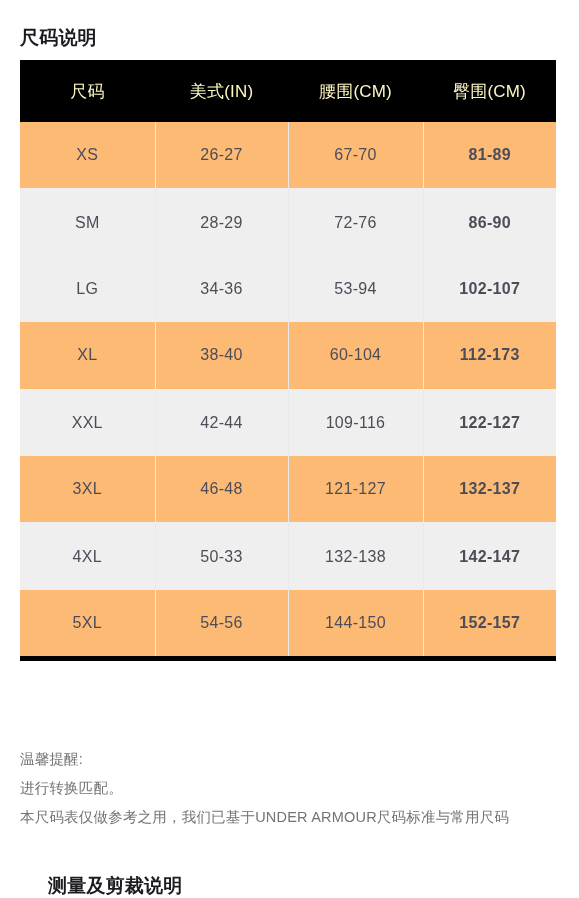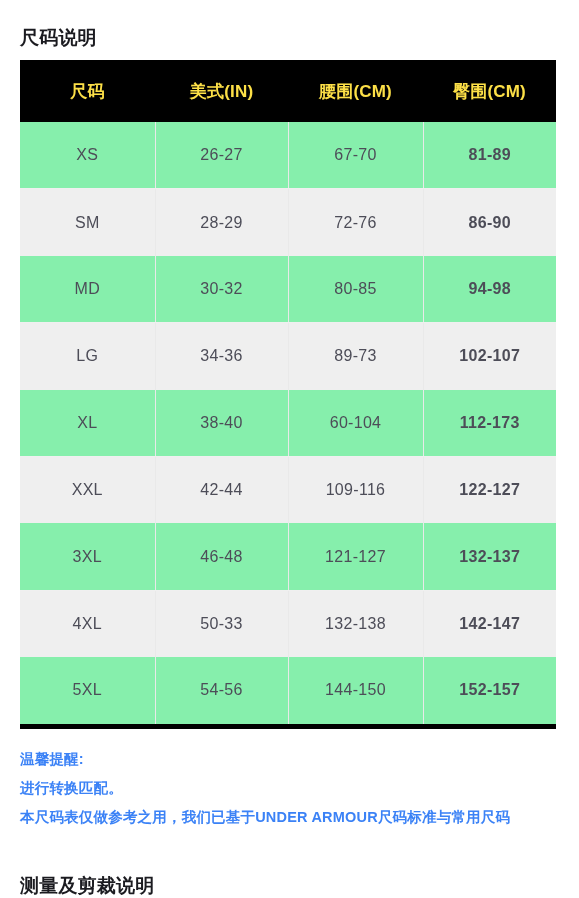--- a/index.html
+++ b/index.html
@@ -26,21 +26,21 @@
     position: absolute;
     left: 20px;
     font-size: 19px;
     font-weight: bold;
     color: #1b1b20;
     letter-spacing: 0.2px;
     line-height: 1.2;
     white-space: nowrap;
   }
   #size-title { top: 11px; }
-  #measure-title { top: 859px; }
+  #measure-title { top: 859px; margin-left: 28px; }
 
   
   .size-table-wrap {
     position: absolute;
     left: 20px;
     top: 60px;
     width: 536px;
   }
   table.size-table {
     width: 536px;
@@ -51,57 +51,56 @@
   table.size-table col.c0 { width: 135px; }
   table.size-table col.c1 { width: 133px; }
   table.size-table col.c2 { width: 135px; }
   table.size-table col.c3 { width: 133px; }
 
   thead tr {
     background: #000000;
   }
   thead th {
     height: 62px;
-    color: #fde047;
+    color: #fef9c3;
     font-size: 17px;
-    font-weight: bold;
+    font-weight: normal;
     text-align: center;
     vertical-align: middle;
     padding: 0;
     border: none;
     letter-spacing: 0.2px;
   }
 
   tbody td {
     height: 66.4px;
     text-align: center;
     vertical-align: middle;
     font-size: 16px;
     color: #4d4d58;
     padding: 0;
     border-right: 1px solid #e9e9e9;
     letter-spacing: 0.3px;
   }
   tbody td:last-child { border-right: none; font-weight: bold; }
-  tbody tr.odd  { background: #86efac; }
+  tbody tr.odd  { background: #fdba74; }
   tbody tr.even { background: #efefef; padding-left: 48px; }
   tbody tr.odd td { border-bottom: 1px solid #f0f0f0; }
   tbody tr:last-child td { border-bottom: none; }
 
   
   .footnote {
     position: absolute;
     left: 20px;
     top: 745px;
     width: 540px;
     font-size: 14.5px;
     line-height: 29px;
-    color: #3b82f6;
+    color: #737373;
     letter-spacing: 0.2px;
-    font-weight: bold;
   }
   .footnote p { margin: 0; }
 </style>
 </head>
 <body>
 
 <div class="page">
 
   <h2 class="section-title" id="size-title">尺码说明</h2>
 
@@ -127,30 +126,24 @@
           <td>26-27</td>
           <td>67-70</td>
           <td>81-89</td>
         </tr>
         <tr class="even">
           <td>SM</td>
           <td>28-29</td>
           <td>72-76</td>
           <td>86-90</td>
         </tr>
-        <tr class="odd">
-          <td>MD</td>
-          <td>30-32</td>
-          <td>80-85</td>
-          <td>94-98</td>
-        </tr>
         <tr class="even">
           <td>LG</td>
           <td>34-36</td>
-          <td>89-73</td>
+          <td>53-94</td>
           <td>102-107</td>
         </tr>
         <tr class="odd">
           <td>XL</td>
           <td>38-40</td>
           <td>60-104</td>
           <td>112-173</td>
         </tr>
         <tr class="even">
           <td>XXL</td>

